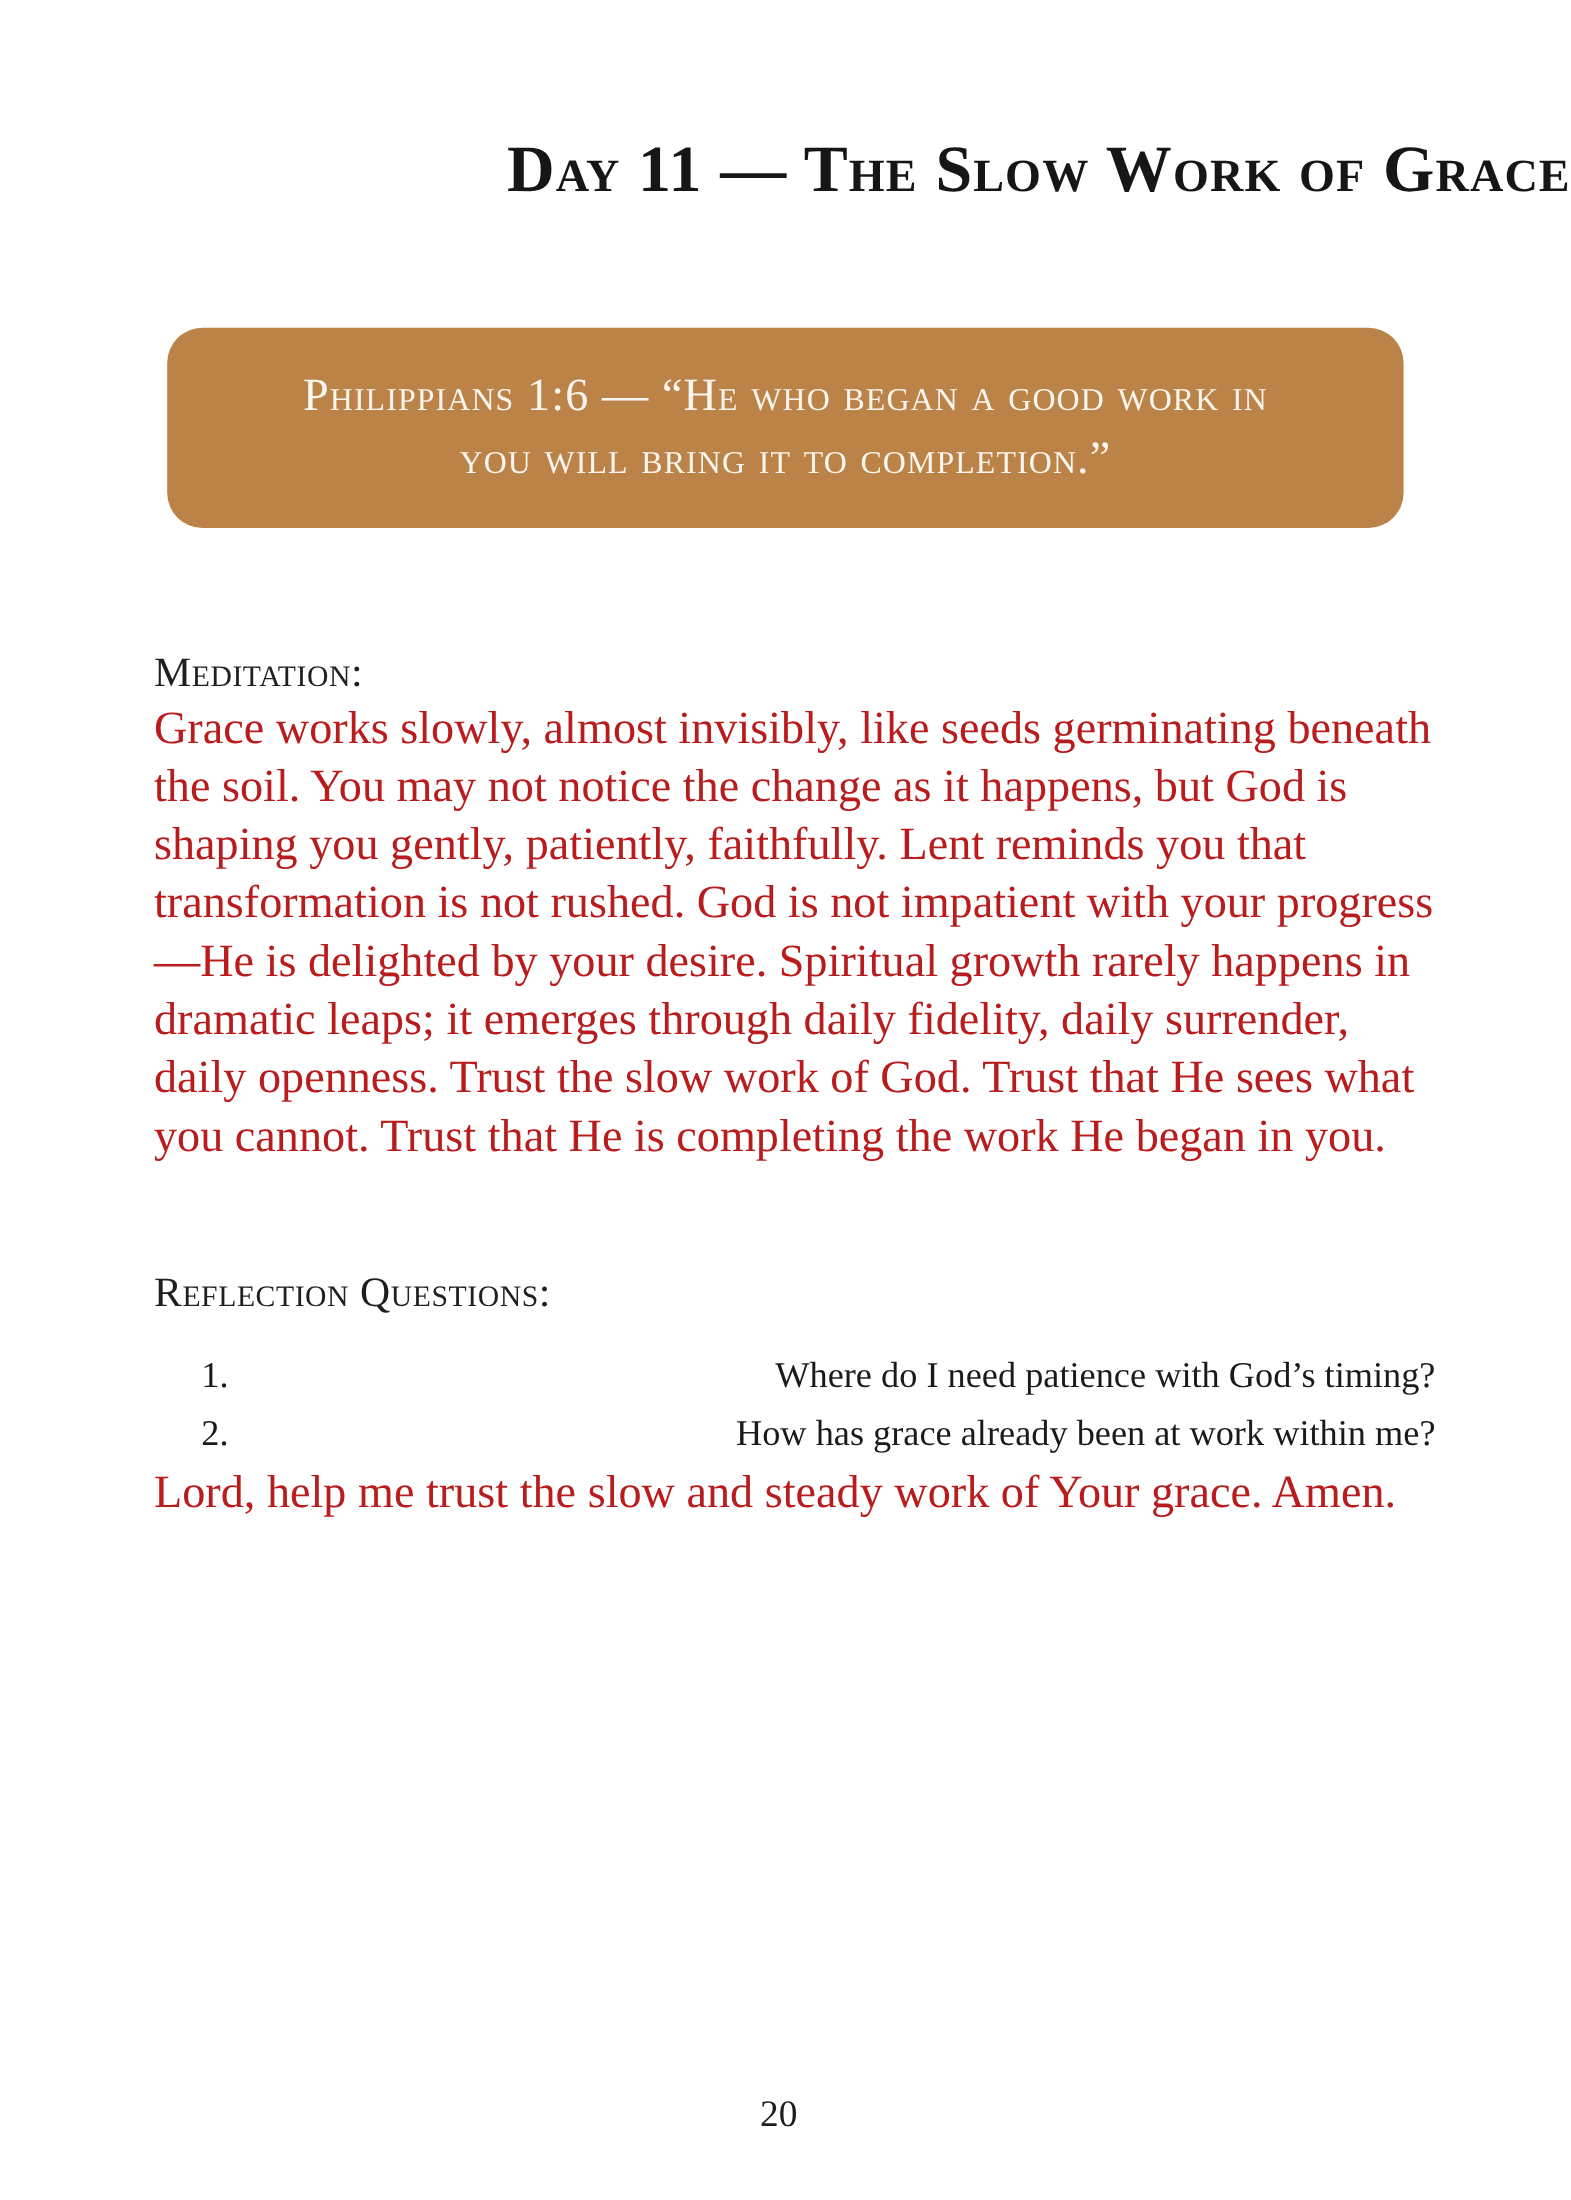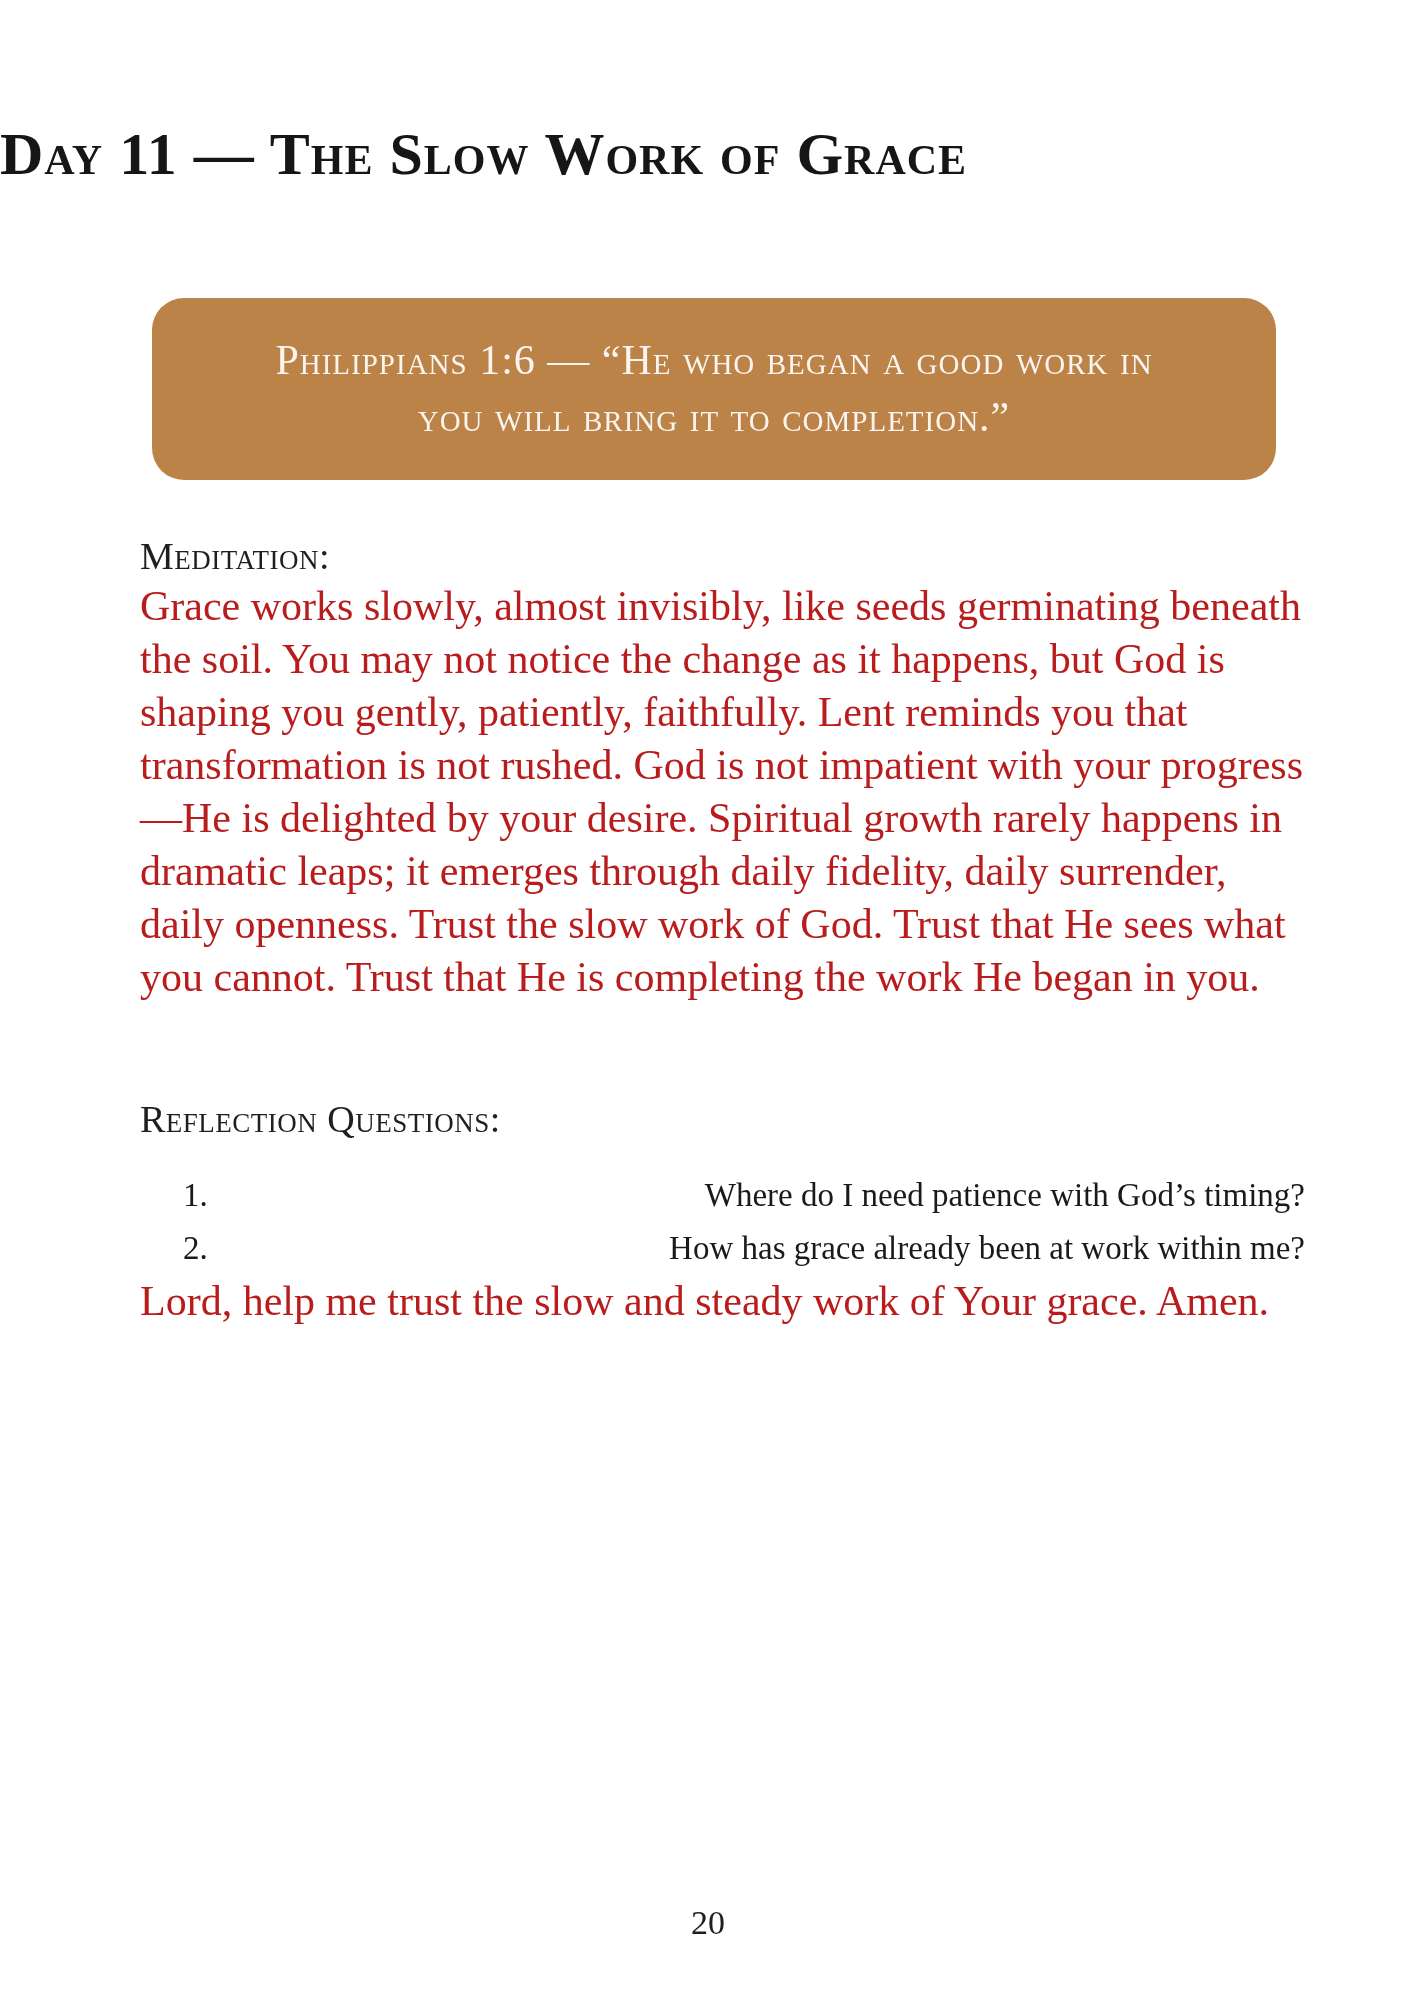--- a/index.html
+++ b/index.html
@@ -16,21 +16,21 @@
   .page{
     position:relative;
     width:1428px;
     height:2000px;
     margin:0 auto;
     background:#ffffff;
     overflow:hidden;
   }
   .page-title{
     margin:118px 0 0 0;
-    text-align:left;
+    text-align:right;
     font-size:60px;
     line-height:72px;
     font-weight:700;
     font-variant:small-caps;
     letter-spacing:1px;
     color:#161616;
   }
   .scripture-box{
     box-sizing:border-box;
     width:1124px;
@@ -53,21 +53,21 @@
   }
   .section-heading{
     font-variant:small-caps;
     font-size:38px;
     line-height:48px;
     font-weight:400;
     letter-spacing:0.5px;
     color:#1f1f1f;
     margin:0;
   }
-  .meditation-heading{ margin-top:52px; }
+  .meditation-heading{ margin-top:108px; }
   .body-text{
     font-size:42px;
     line-height:53px;
     margin:0 0 0 0;
     color:#b91c1c;
   }
   .reflection-heading{ margin-top:91px; }
   .question-list{
     margin:26px 0 0 0;
     padding:0 0 0 76px;

